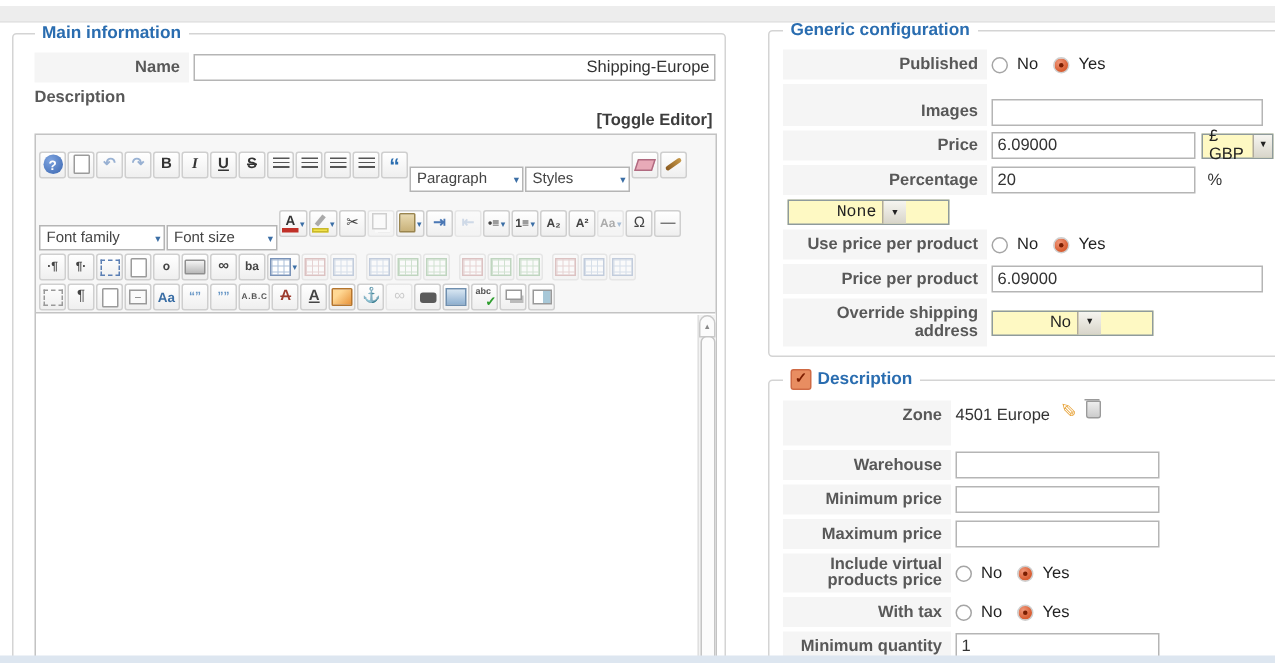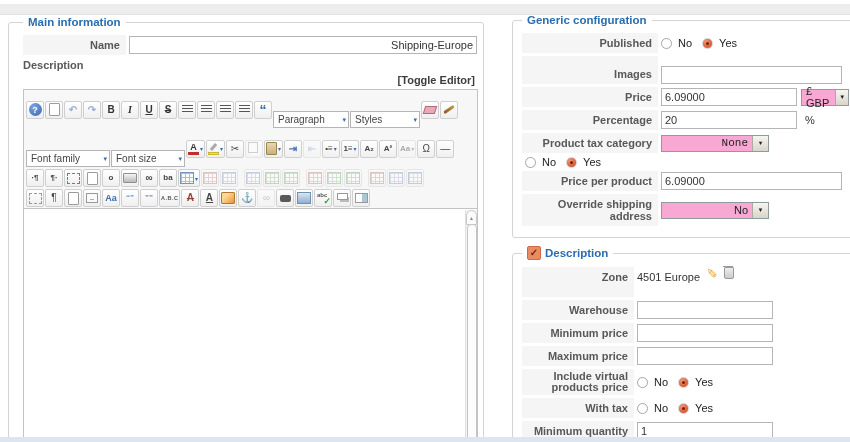--- a/index.html
+++ b/index.html
@@ -95,21 +95,21 @@
   .sb{position:absolute;right:0;top:1px;bottom:1px;width:11px;background:#f3f3f3;border-left:1px solid #e0e0e0;}
   .sb-up{height:13px;border:1px solid #c9c9c9;border-radius:6px 6px 0 0;background:#fbfbfb;
          display:flex;align-items:center;justify-content:center;font-size:5px;color:#888;}
   .sb-thumb{position:absolute;left:1px;top:14px;width:8px;height:215px;border:1px solid #c5c5c5;border-radius:4px;background:#fcfcfc;}
 
   
   .radio{width:11px;height:11px;border-radius:50%;border:1px solid #a5a5a5;background:#fff;display:inline-block;box-sizing:border-box;cursor:pointer;}
   .radio.checked{border:1px solid #cfcfcf;background:radial-gradient(circle at 35% 30%,#f0977a,#d95f34 65%);position:relative;}
   .radio.checked::after{content:"";position:absolute;left:3px;top:3px;width:3px;height:3px;border-radius:50%;background:#7a1e02;}
   .radio-label{color:#222;margin:0 6px 0 2px;}
-  .csel{display:inline-flex;align-items:center;justify-content:flex-end;border:1px solid #8f9b9c;background:#f9a8d4;
+  .csel{display:inline-flex;align-items:center;justify-content:center;border:1px solid #8f9b9c;background:#fef9c3;
         height:17px;font-size:11px;color:#222;padding-left:4px;box-sizing:border-box;cursor:pointer;}
   .csel .cbtn{width:15px;height:15px;background:linear-gradient(#f6f5f0,#d8d5ca);border-left:1px solid #b0aa9c;
         display:flex;align-items:center;justify-content:center;font-size:6px;color:#222;margin-left:4px;}
   .pencil{font-size:13px;color:#e8a53d;transform:rotate(90deg) scaleX(-1);display:inline-block;cursor:pointer;line-height:10px;}
   .trash{width:8px;height:10px;border:1px solid #9a9a9a;border-radius:1px 1px 2px 2px;background:linear-gradient(#eee,#ccc);position:relative;cursor:pointer;display:inline-block;}
   .trash::before{content:"";position:absolute;left:-2px;top:-2px;width:10px;height:1px;background:#9a9a9a;}
   .suffix{color:#333;}
   .legend-chk{width:12px;height:12px;border-radius:2px;background:#e88d61;border:1px solid #cf6a44;color:#7c1d00;
         font-size:10px;font-weight:bold;display:inline-flex;align-items:center;justify-content:center;line-height:10px;cursor:pointer;}
   .zonerow .lblcell{height:30px;}
@@ -421,30 +421,30 @@
 
     <div class="row">
       <span class="lblcell">Percentage</span>
       <span class="ctrl">
         <input class="txt w-130" type="text" value="20" style="">
         <span class="suffix" style="margin-left:4px;">%</span>
       </span>
     </div>
 
     <div class="row">
-      <span class="lblcell">Product tax category</span>
       <span class="ctrl">
         <span class="csel" style="width:108px;font-family:Liberation Mono, monospace;">
           <span>None</span>
           <span class="cbtn">▼</span>
         </span>
       </span>
     </div>
 
     <div class="row">
+      <span class="lblcell">Use price per product</span>
       <span class="ctrl">
         <span class="radio"></span>
         <span class="radio-label">No</span>
         <span class="radio checked"></span>
         <span class="radio-label">Yes</span>
       </span>
     </div>
 
     <div class="row">
       <span class="lblcell">Price per product</span>

